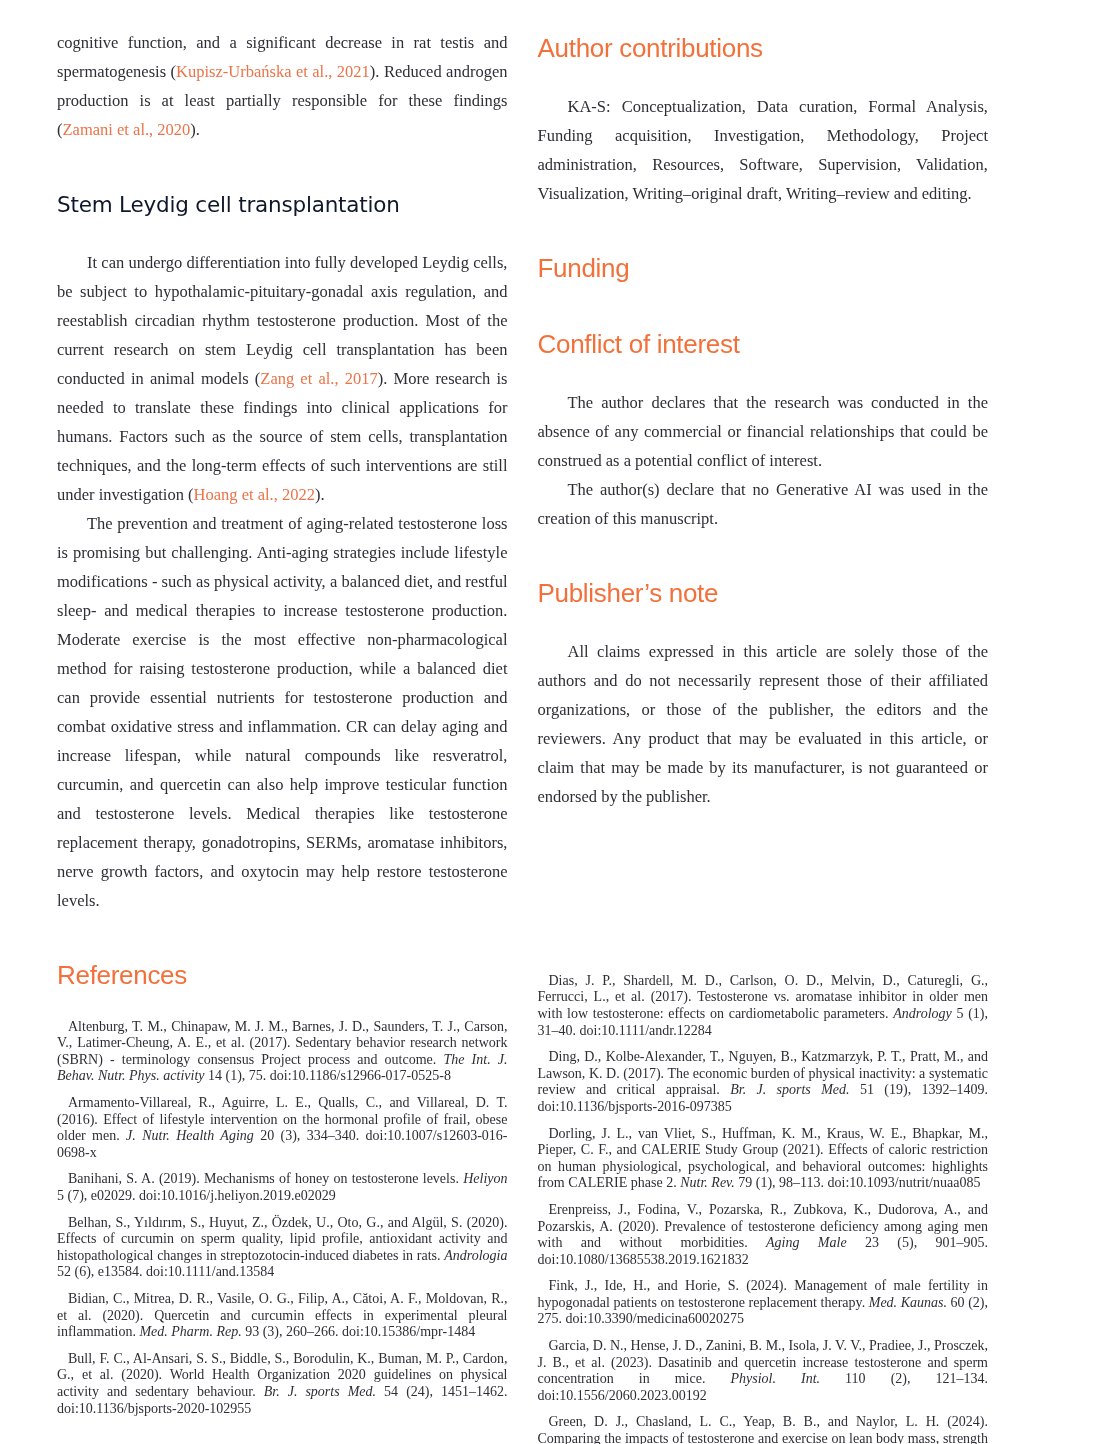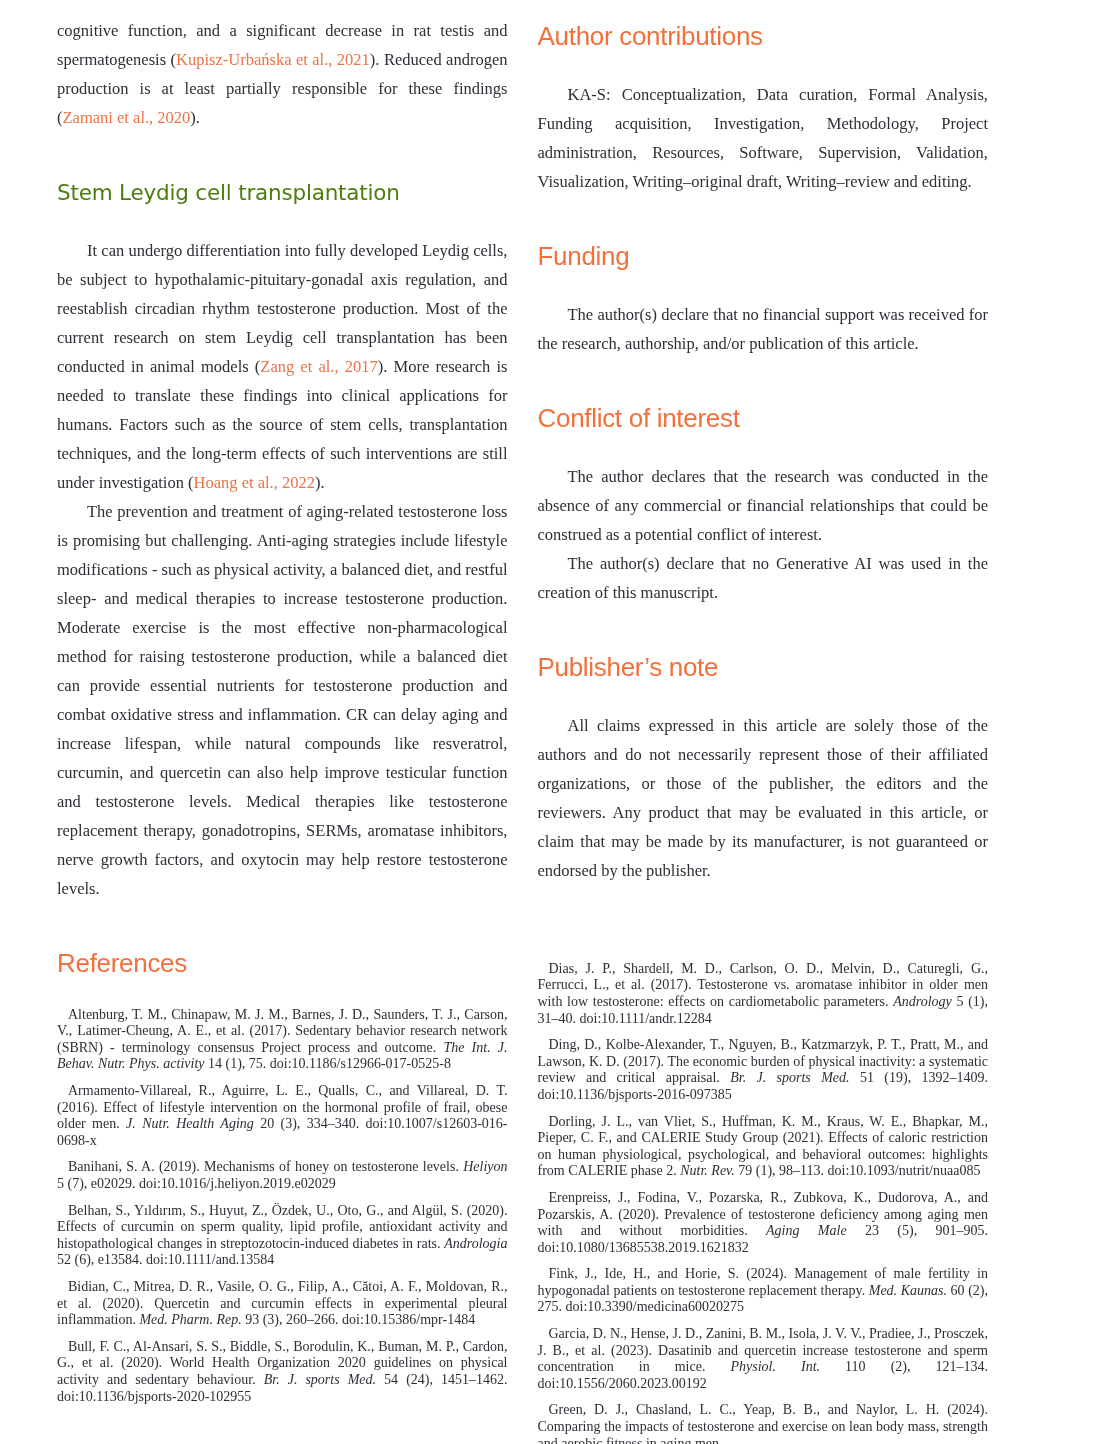--- a/index.html
+++ b/index.html
@@ -7,37 +7,37 @@
     --citation-link:#eb7348;
     --body-text:#2e2e36;
   }
   *{box-sizing:border-box;}
   html,body{margin:0;padding:0;}
   body{
     width:1100px;height:1444px;overflow:hidden;background:#ffffff;
     font-family:"Liberation Serif", serif;color:var(--body-text);
   }
   .page{
-    width:1040px;height:1444px;padding:16px 52px 0 57px;
+    width:1040px;height:1444px;padding:28px 52px 0 57px;
   }
   .grid{
     display:grid;grid-template-columns:1fr 1fr;column-gap:30px;
   }
   .col{min-width:0;}
   h2.section-heading{
     font-family:Liberation Sans, sans-serif;
     font-size:26px;font-weight:normal;letter-spacing:-0.3px;
     color:var(--heading-accent);
     margin:46px 0 28px 0;line-height:1.15;
   }
   h2.section-heading.first{margin-top:6px;}
   h3.subsection-heading{
     font-family:"DejaVu Sans","Liberation Sans",sans-serif;
     font-size:21.5px;font-weight:normal;letter-spacing:-0.2px;
-    color:#4d7c0f;
+    color:#0f172a;
     margin:48px 0 30px 0;line-height:1.2;
   }
   p.body-para{
     font-size:16.5px;line-height:29px;text-align:justify;
     margin:0 0 0 0;
   }
   p.body-para.indent{text-indent:30px;}
   .cite-link{color:var(--citation-link);cursor:pointer;}
   .refs-heading{margin-top:44px;margin-bottom:26px;}
   .ref-item{
@@ -62,21 +62,20 @@
 
 
       <p class="body-para indent">The prevention and treatment of aging-related testosterone loss is promising but challenging. Anti-aging strategies include lifestyle modifications - such as physical activity, a balanced diet, and restful sleep- and medical therapies to increase testosterone production. Moderate exercise is the most effective non-pharmacological method for raising testosterone production, while a balanced diet can provide essential nutrients for testosterone production and combat oxidative stress and inflammation. CR can delay aging and increase lifespan, while natural compounds like resveratrol, curcumin, and quercetin can also help improve testicular function and testosterone levels. Medical therapies like testosterone replacement therapy, gonadotropins, SERMs, aromatase inhibitors, nerve growth factors, and oxytocin may help restore testosterone levels.</p>
     </div>
 
     <div class="col">
       <h2 class="section-heading first">Author contributions</h2>
       <p class="body-para indent">KA-S: Conceptualization, Data curation, Formal Analysis, Funding acquisition, Investigation, Methodology, Project administration, Resources, Software, Supervision, Validation, Visualization, Writing–original draft, Writing–review and editing.</p>
 
       <h2 class="section-heading">Funding</h2>
-      <p class="body-para indent">The author(s) declare that no financial support was received for the research, authorship, and/or publication of this article.</p>
 
       <h2 class="section-heading">Conflict of interest</h2>
       <p class="body-para indent">The author declares that the research was conducted in the absence of any commercial or financial relationships that could be construed as a potential conflict of interest.</p>
 
       <p class="body-para indent">The author(s) declare that no Generative AI was used in the creation of this manuscript.</p>
 
       <h2 class="section-heading">Publisher’s note</h2>
       <p class="body-para indent">All claims expressed in this article are solely those of the authors and do not necessarily represent those of their affiliated organizations, or those of the publisher, the editors and the reviewers. Any product that may be evaluated in this article, or claim that may be made by its manufacturer, is not guaranteed or endorsed by the publisher.</p>
     </div>
 

